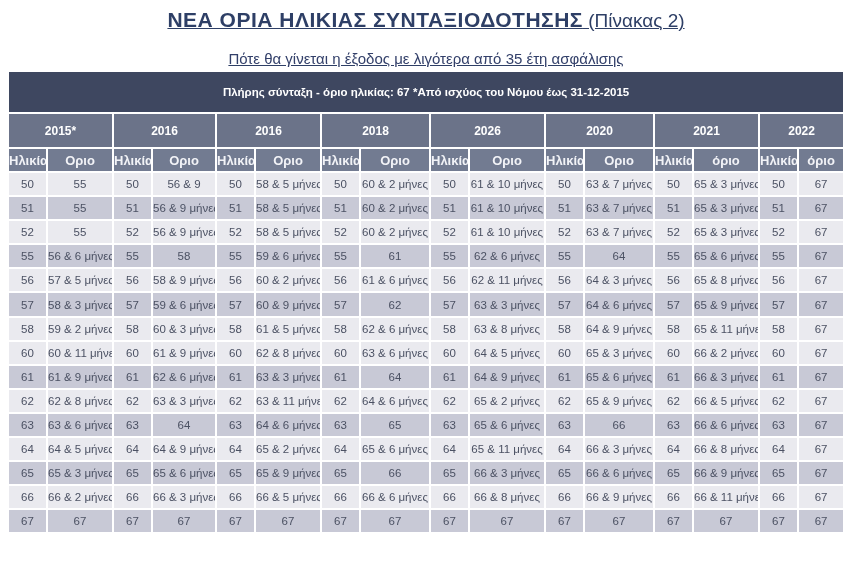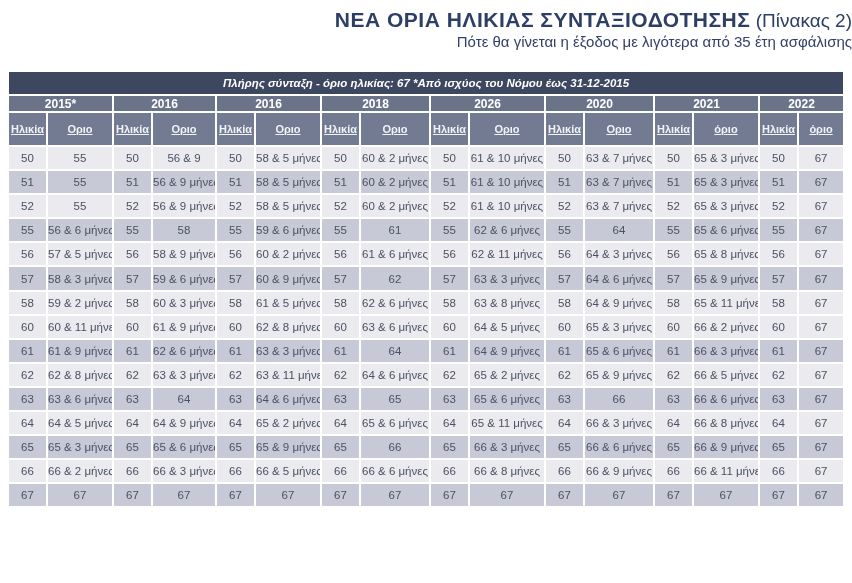--- a/index.html
+++ b/index.html
@@ -3,54 +3,52 @@
 <meta charset="utf-8">
 <style>
   html,body{margin:0;padding:0;background:#fff;}
   .page{
     position:relative;
     width:852px;height:583px;
     background:#fff;
     font-family:"Liberation Sans", sans-serif;
     overflow:hidden;
   }
-  .title-block{position:absolute;top:8px;left:0;width:852px;text-align:right;color:#2e3f66;}
+  .title-block{position:absolute;top:8px;left:0;width:852px;text-align:center;color:#2e3f66;text-decoration:underline;}
   .title-main{font-size:21px;font-weight:bold;letter-spacing:0.5px;}
   .title-suffix{font-size:19px;font-weight:normal;}
-  .subtitle{margin-top:1px;font-size:15px;color:#33406a;}
+  .subtitle{margin-top:18px;font-size:15px;color:#33406a;}
   .pension-table{
     position:absolute;top:70px;left:7px;
     width:838px;
     border-collapse:separate;
     border-spacing:2px;
     table-layout:fixed;
   }
   .pension-table th,.pension-table td{
     padding:0;
     text-align:center;
     vertical-align:middle;
     overflow:hidden;
     white-space:nowrap;
   }
   .banner-cell{
     background:#3e4760;color:#ffffff;
     font-size:11.5px;font-weight:bold;
-    height:22px;
-    font-style:italic;
+    height:40px;
   }
   .year-cell{
     background:#6b7389;color:#ffffff;
     font-size:12px;font-weight:bold;
-    height:15px;
+    height:33px;
   }
   .sub-cell{
     background:#727b91;color:#f2f3f7;
-    font-size:11px;font-weight:bold;
-    height:32px;
-    text-decoration:underline;
+    font-size:13px;font-weight:bold;
+    height:22px;
   }
   .data-row td{height:22.1px;font-size:11.5px;color:#4b5163;}
   .row-light td{background:#eaeaef;}
   .row-dark td{background:#c8c9d6;}
 </style>
 </head>
 <body>
 
 <div class="page">
 

